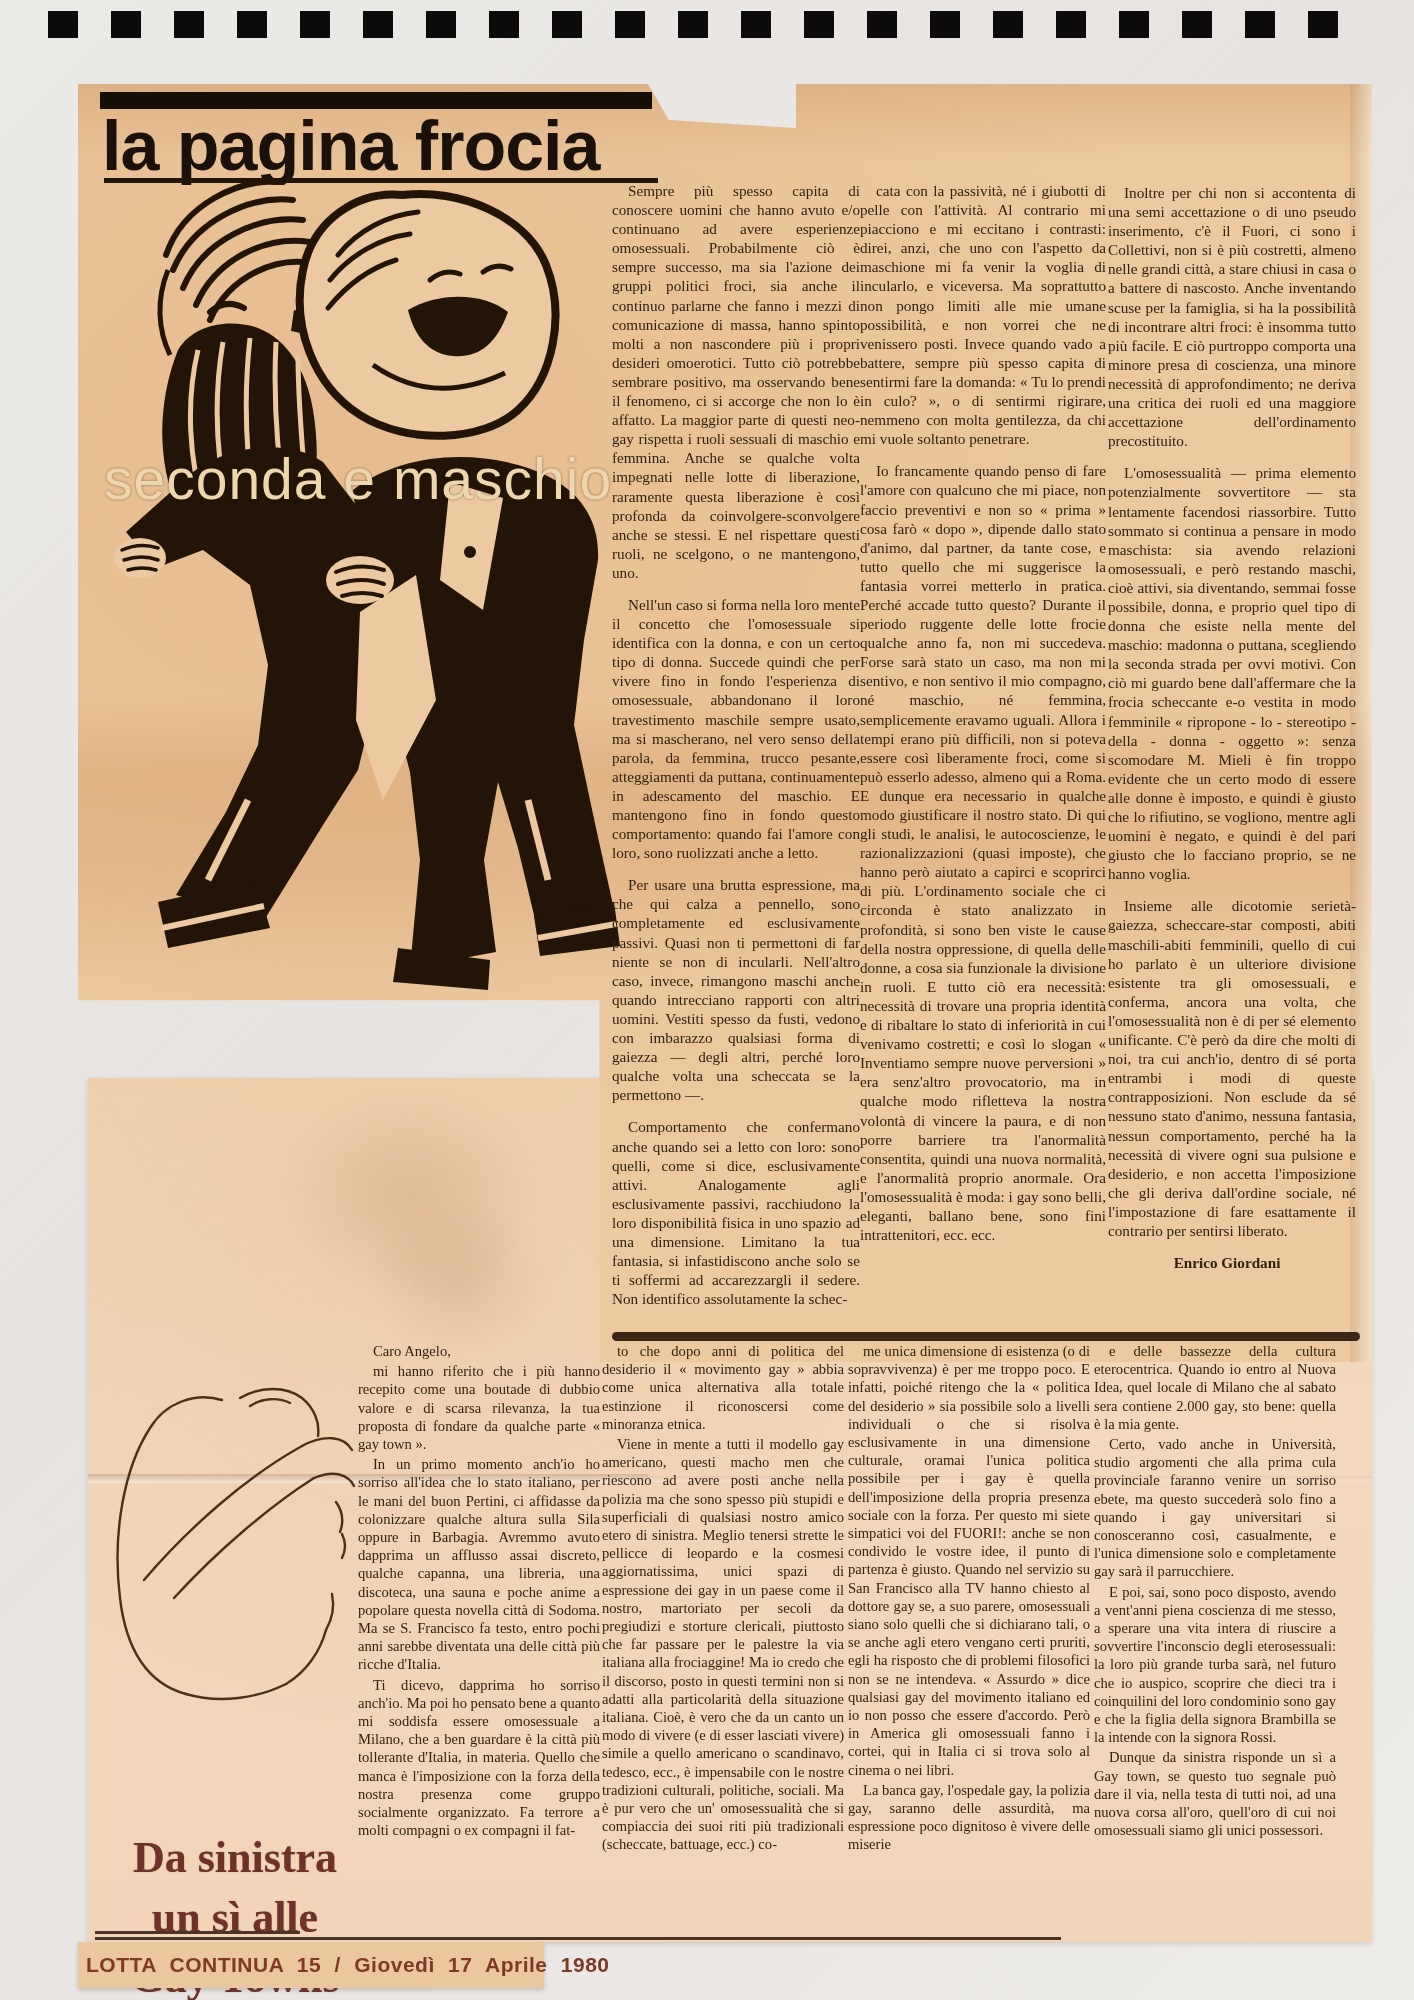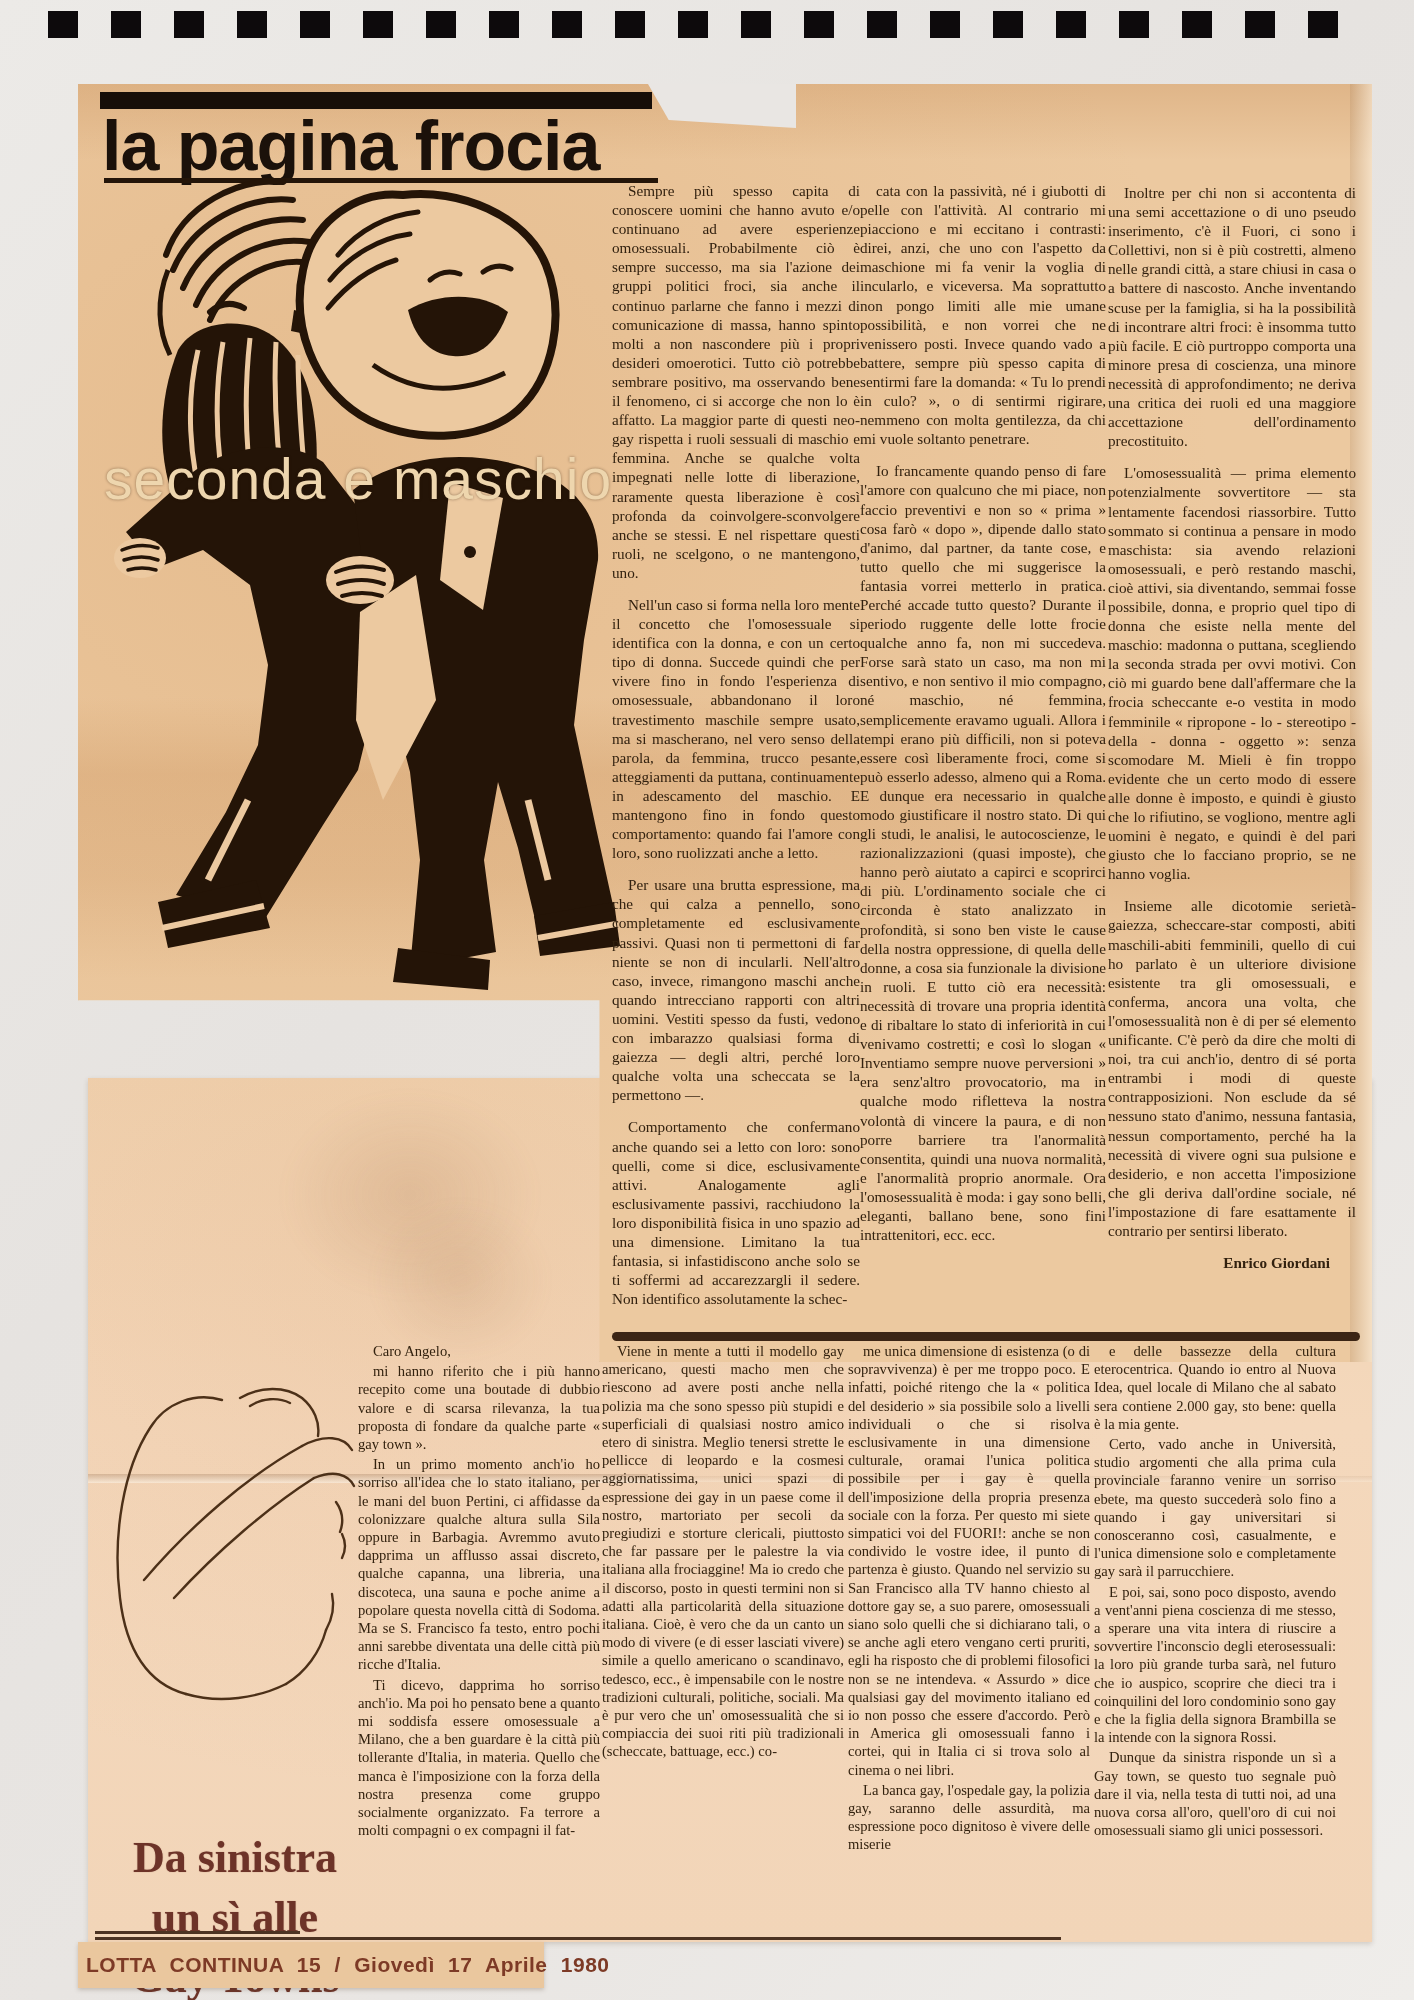--- a/index.html
+++ b/index.html
@@ -40,21 +40,21 @@
       font-family:"Liberation Sans",sans-serif;font-size:57px;font-weight:normal;
       color:#eed6ae;letter-spacing:1px;text-shadow:0 0 3px rgba(40,20,5,.45);}
   
   .ncol{position:absolute;width:248px;text-align:justify;font-size:15.2px;line-height:19.1px;
       color:#32210f;overflow:hidden;-webkit-hyphens:auto;hyphens:auto;}
   .ncol p{margin:13px 0 3px 0;text-indent:16px;}
   .lcol{position:absolute;width:242px;text-align:justify;font-size:14.6px;line-height:18.2px;
       color:#33220f;overflow:hidden;-webkit-hyphens:auto;hyphens:auto;}
   .lcol p{margin:0 0 2px 0;text-indent:15px;}
   .salutation{margin:0 0 12px 0;text-indent:0;}
-  .byline{text-align:right;font-weight:bold;padding-right:26px;margin-top:8px;text-indent:0;font-family:Liberation Serif, serif;}
+  .byline{text-align:center;font-weight:bold;padding-right:26px;margin-top:8px;text-indent:0;font-family:Liberation Serif, serif;}
   .sep-bar{position:absolute;left:612px;top:1332px;width:748px;height:9px;
       background:#3c2515;border-radius:5px;}
   
   .gay-towns{position:absolute;left:104px;top:1828px;width:262px;text-align:center;
       font-family:"Liberation Serif",serif;font-weight:bold;font-size:44px;line-height:60px;
       color:#6d3328;text-shadow:0 0 1px rgba(109,51,40,.5);}
   .footer-rule-a{position:absolute;left:95px;top:1931px;width:205px;height:3px;background:#4c3322;}
   .footer-rule-b{position:absolute;left:95px;top:1937px;width:966px;height:3px;background:#4c3322;}
   .footer-text{font-family:"Liberation Sans",sans-serif;font-weight:bold;font-size:21px;
       color:#7d3a26;letter-spacing:.5px;word-spacing:7px;white-space:nowrap;}
@@ -200,20 +200,21 @@
 
   <div class="lcol" style="left:358px;top:1342px;height:592px;">
     <p class="salutation">Caro Angelo,</p>
     <div>
         <p>mi hanno riferito che i più hanno recepito come una boutade di dubbio valore e di scarsa rilevanza, la tua proposta di fondare da qualche parte « gay town ».</p>
         <p>In un primo momento anch'io ho sorriso all'idea che lo stato italiano, per le mani del buon Pertini, ci affidasse da colonizzare qualche altura sulla Sila oppure in Barbagia. Avremmo avuto dapprima un afflusso assai discreto, qualche capanna, una libreria, una discoteca, una sauna e poche anime a popolare questa novella città di Sodoma. Ma se S. Francisco fa testo, entro pochi anni sarebbe diventata una delle città più ricche d'Italia.</p>
         <p>Ti dicevo, dapprima ho sorriso anch'io. Ma poi ho pensato bene a quanto mi soddisfa essere omosessuale a Milano, che a ben guardare è la città più tollerante d'Italia, in materia. Quello che manca è l'imposizione con la forza della nostra presenza come gruppo socialmente organizzato. Fa terrore a molti compagni o ex compagni il fat-</p>
       </div>
   </div>
   <div class="lcol" style="left:602px;top:1342px;height:592px;">
+      <p>to che dopo anni di politica del desiderio il « movimento gay » abbia come unica alternativa alla totale estinzione il riconoscersi come minoranza etnica.</p>
       <p>Viene in mente a tutti il modello gay americano, questi macho men che riescono ad avere posti anche nella polizia ma che sono spesso più stupidi e superficiali di qualsiasi nostro amico etero di sinistra. Meglio tenersi strette le pellicce di leopardo e la cosmesi aggiornatissima, unici spazi di espressione dei gay in un paese come il nostro, martoriato per secoli da pregiudizi e storture clericali, piuttosto che far passare per le palestre la via italiana alla frociaggine! Ma io credo che il discorso, posto in questi termini non si adatti alla particolarità della situazione italiana. Cioè, è vero che da un canto un modo di vivere (e di esser lasciati vivere) simile a quello americano o scandinavo, tedesco, ecc., è impensabile con le nostre tradizioni culturali, politiche, sociali. Ma è pur vero che un' omosessualità che si compiaccia dei suoi riti più tradizionali (scheccate, battuage, ecc.) co-</p>
     </div>
   <div class="lcol" style="left:848px;top:1342px;height:592px;">
       <p>me unica dimensione di esistenza (o di sopravvivenza) è per me troppo poco. E infatti, poiché ritengo che la « politica del desiderio » sia possibile solo a livelli individuali o che si risolva esclusivamente in una dimensione culturale, oramai l'unica politica possibile per i gay è quella dell'imposizione della propria presenza sociale con la forza. Per questo mi siete simpatici voi del FUORI!: anche se non condivido le vostre idee, il punto di partenza è giusto. Quando nel servizio su San Francisco alla TV hanno chiesto al dottore gay se, a suo parere, omosessuali siano solo quelli che si dichiarano tali, o se anche agli etero vengano certi pruriti, egli ha risposto che di problemi filosofici non se ne intendeva. « Assurdo » dice qualsiasi gay del movimento italiano ed io non posso che essere d'accordo. Però in America gli omosessuali fanno i cortei, qui in Italia ci si trova solo al cinema o nei libri.</p>
       <p>La banca gay, l'ospedale gay, la polizia gay, saranno delle assurdità, ma espressione poco dignitoso è vivere delle miserie</p>
     </div>
   <div class="lcol" style="left:1094px;top:1342px;height:592px;">
       <p>e delle bassezze della cultura eterocentrica. Quando io entro al Nuova Idea, quel locale di Milano che al sabato sera contiene 2.000 gay, sto bene: quella è la mia gente.</p>
       <p>Certo, vado anche in Università, studio argomenti che alla prima cula provinciale faranno venire un sorriso ebete, ma questo succederà solo fino a quando i gay universitari si conosceranno così, casualmente, e l'unica dimensione solo e completamente gay sarà il parrucchiere.</p>
       <p>E poi, sai, sono poco disposto, avendo a vent'anni piena coscienza di me stesso, a sperare una vita intera di riuscire a sovvertire l'inconscio degli eterosessuali: la loro più grande turba sarà, nel futuro che io auspico, scoprire che dieci tra i coinquilini del loro condominio sono gay e che la figlia della signora Brambilla se la intende con la signora Rossi.</p>

